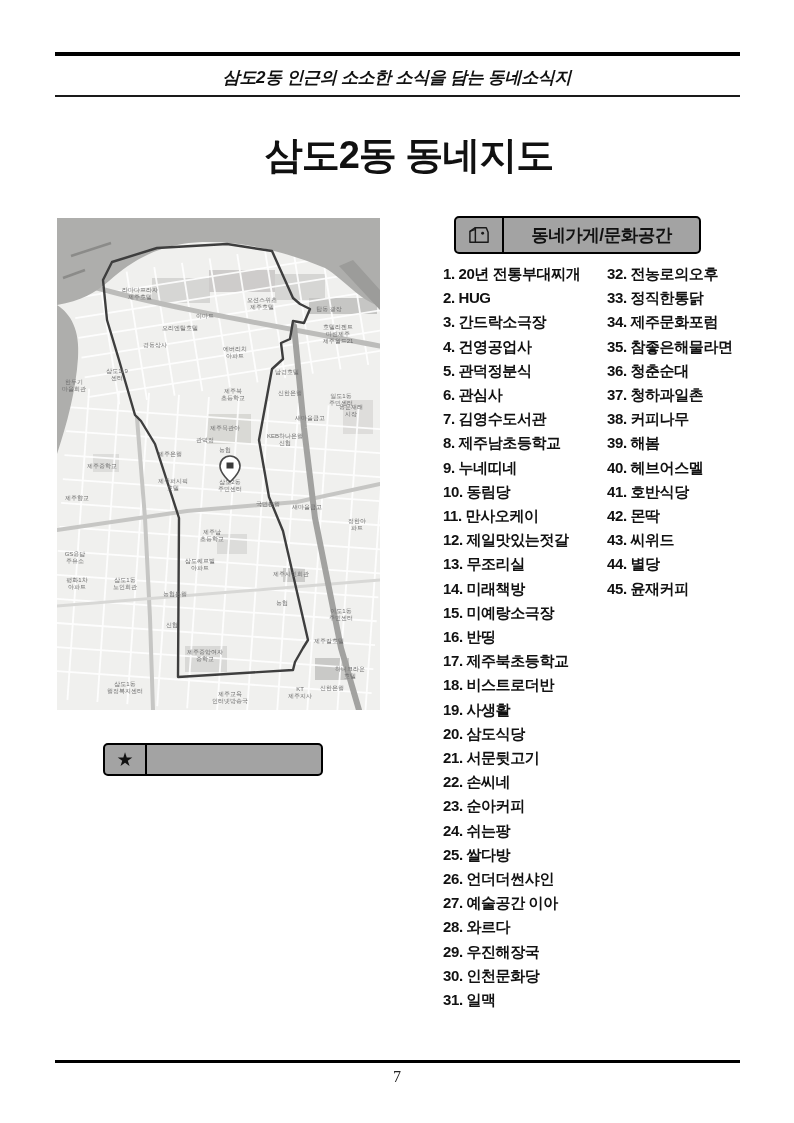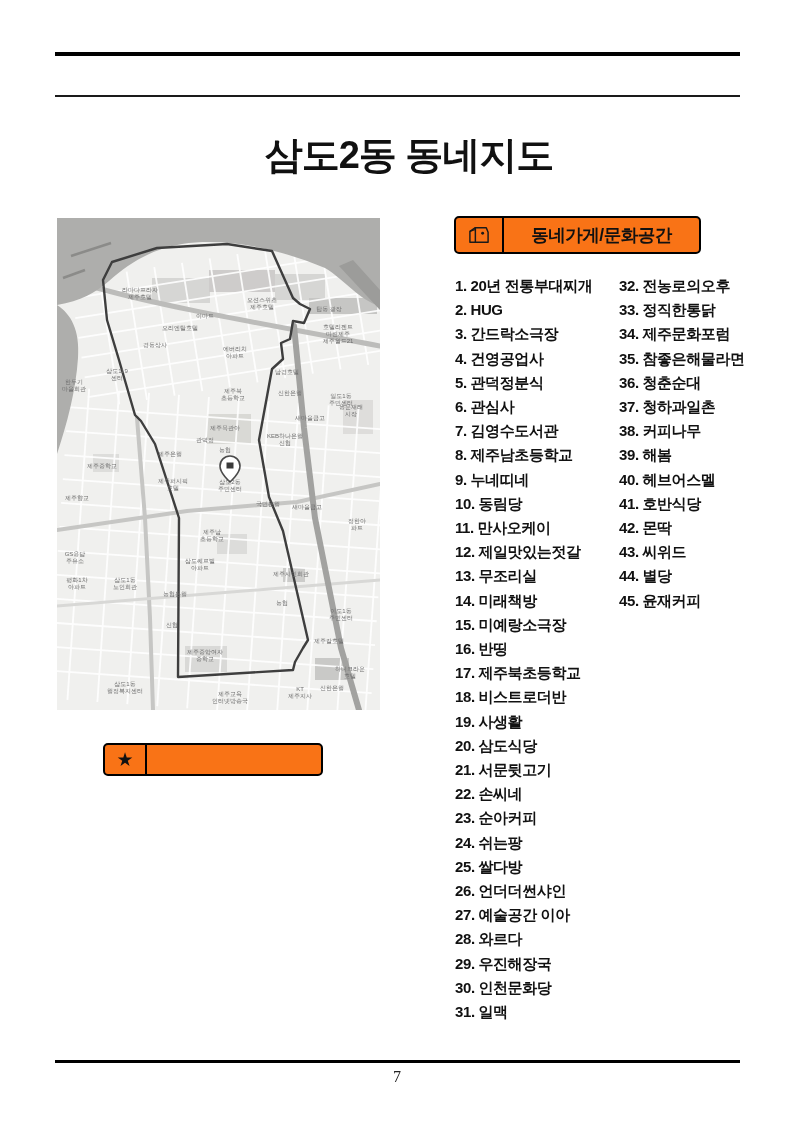--- a/index.html
+++ b/index.html
@@ -14,46 +14,47 @@
   .page-title{position:absolute;top:118px;left:0;width:100%;margin:12px;text-align:center;
               font-size:38px;font-weight:800;letter-spacing:-1px;}
   
   .map{position:absolute;top:218px;left:57px;width:323px;height:492px;}
   .map svg{position:absolute;inset:0;}
   .map-labels{position:absolute;inset:0;pointer-events:none;}
   .map-label{position:absolute;transform:translate(-50%,-50%);font-size:6px;line-height:1.2;
              color:#6d6d6d;text-align:center;white-space:pre-line;font-weight:500;}
   
   .section-box{position:absolute;display:flex;align-items:stretch;border:2px solid #000;
-               border-radius:5px;background:#f97316;box-sizing:border-box;}
+               border-radius:5px;background:#a3a3a3;box-sizing:border-box;}
   .box-shops{top:216px;left:454px;width:247px;height:38px;}
   .box-dist{top:743px;left:103px;width:220px;height:33px;}
   .icon-cell{display:flex;align-items:center;justify-content:center;width:46px;
              border-right:2px solid #000;}
   .box-dist .icon-cell{width:40px;}
   .box-label{flex:1;display:flex;align-items:center;justify-content:center;
              font-size:17.5px;font-weight:800;letter-spacing:-0.5px;}
   .star{font-size:19px;line-height:1;}
   
-  .plist{position:absolute;margin:12px;padding:0;list-style:none;}
+  .plist{position:absolute;margin:0;padding:0;list-style:none;}
   .plist li{white-space:nowrap;font-size:15px;font-weight:700;letter-spacing:-0.4px;}
   .shops-col1{top:262px;left:443px;}
   .shops-col2{top:262px;left:607px;}
   .shops-col1 li,.shops-col2 li{line-height:24.2px;}
   .dist-list{top:793px;left:85px;}
   .dist-list li{line-height:24.6px;}
   .pageno{position:absolute;top:1068px;left:0;width:100%;text-align:center;
           font-family:"Liberation Serif","DejaVu Serif",serif;font-size:16px;color:#222;}
 </style>
 </head>
 <body>
 
 <div class="page">
 
   <div class="rule rule-thick"></div>
+  <div class="tagline">삼도2동 인근의 소소한 소식을 담는 동네소식지</div>
   <div class="rule rule-thin"></div>
 
   <h1 class="page-title">삼도2동 동네지도</h1>
 
   <div class="map">
     <svg viewBox="0 0 323 492" width="323" height="492">
 
       <rect x="0" y="0" width="323" height="492" fill="#f0f0ee"></rect>
 
       <g fill="#d6d6d4">

